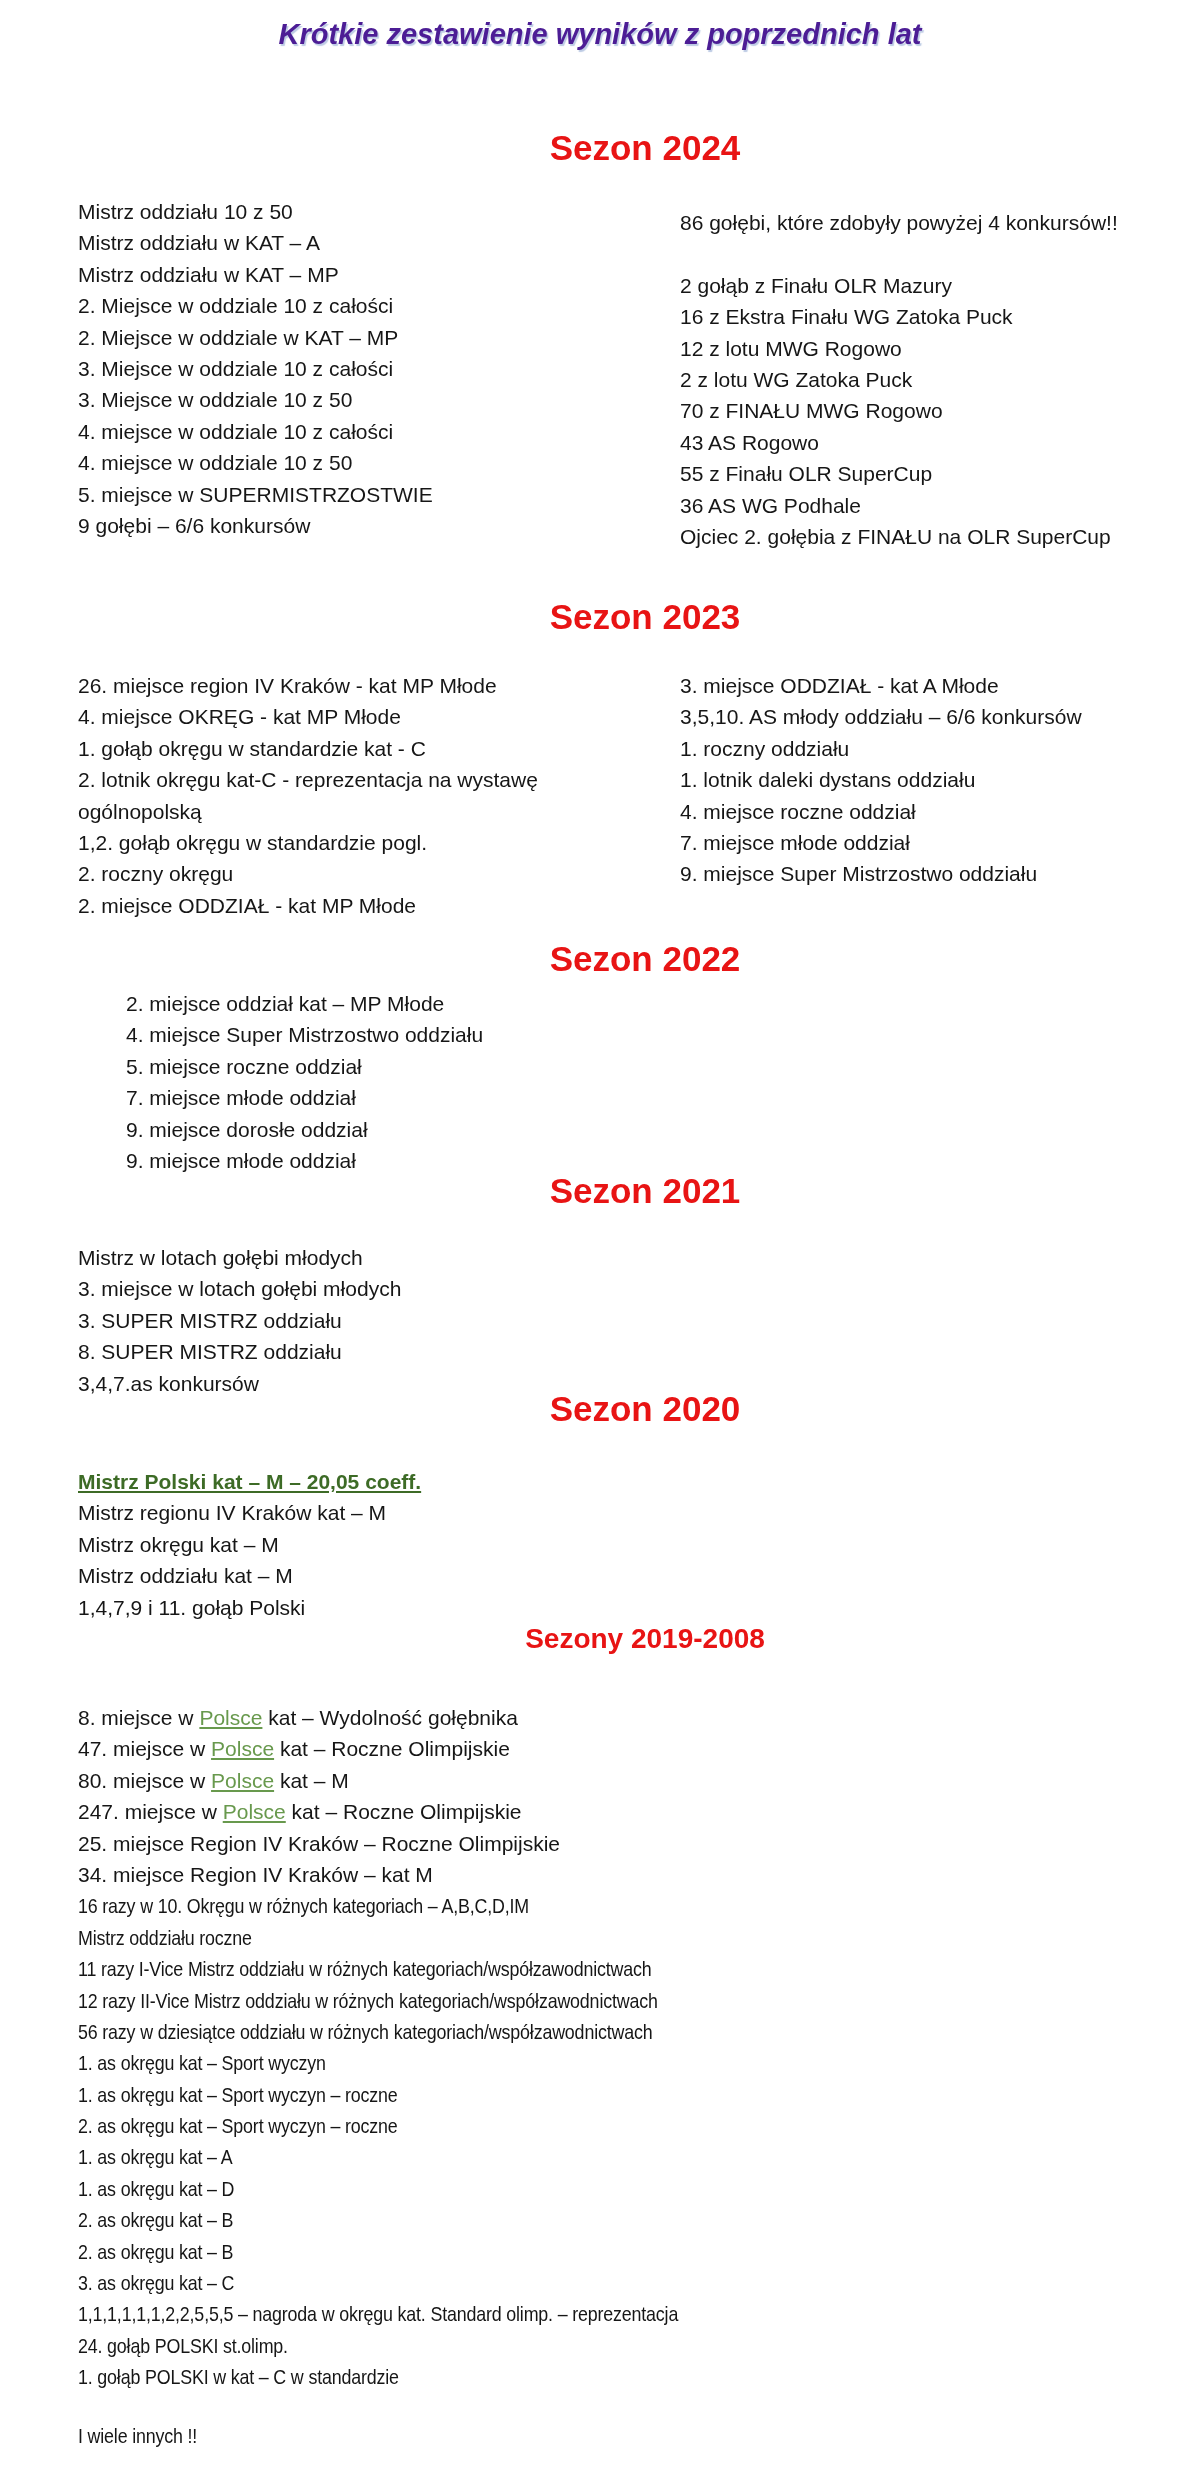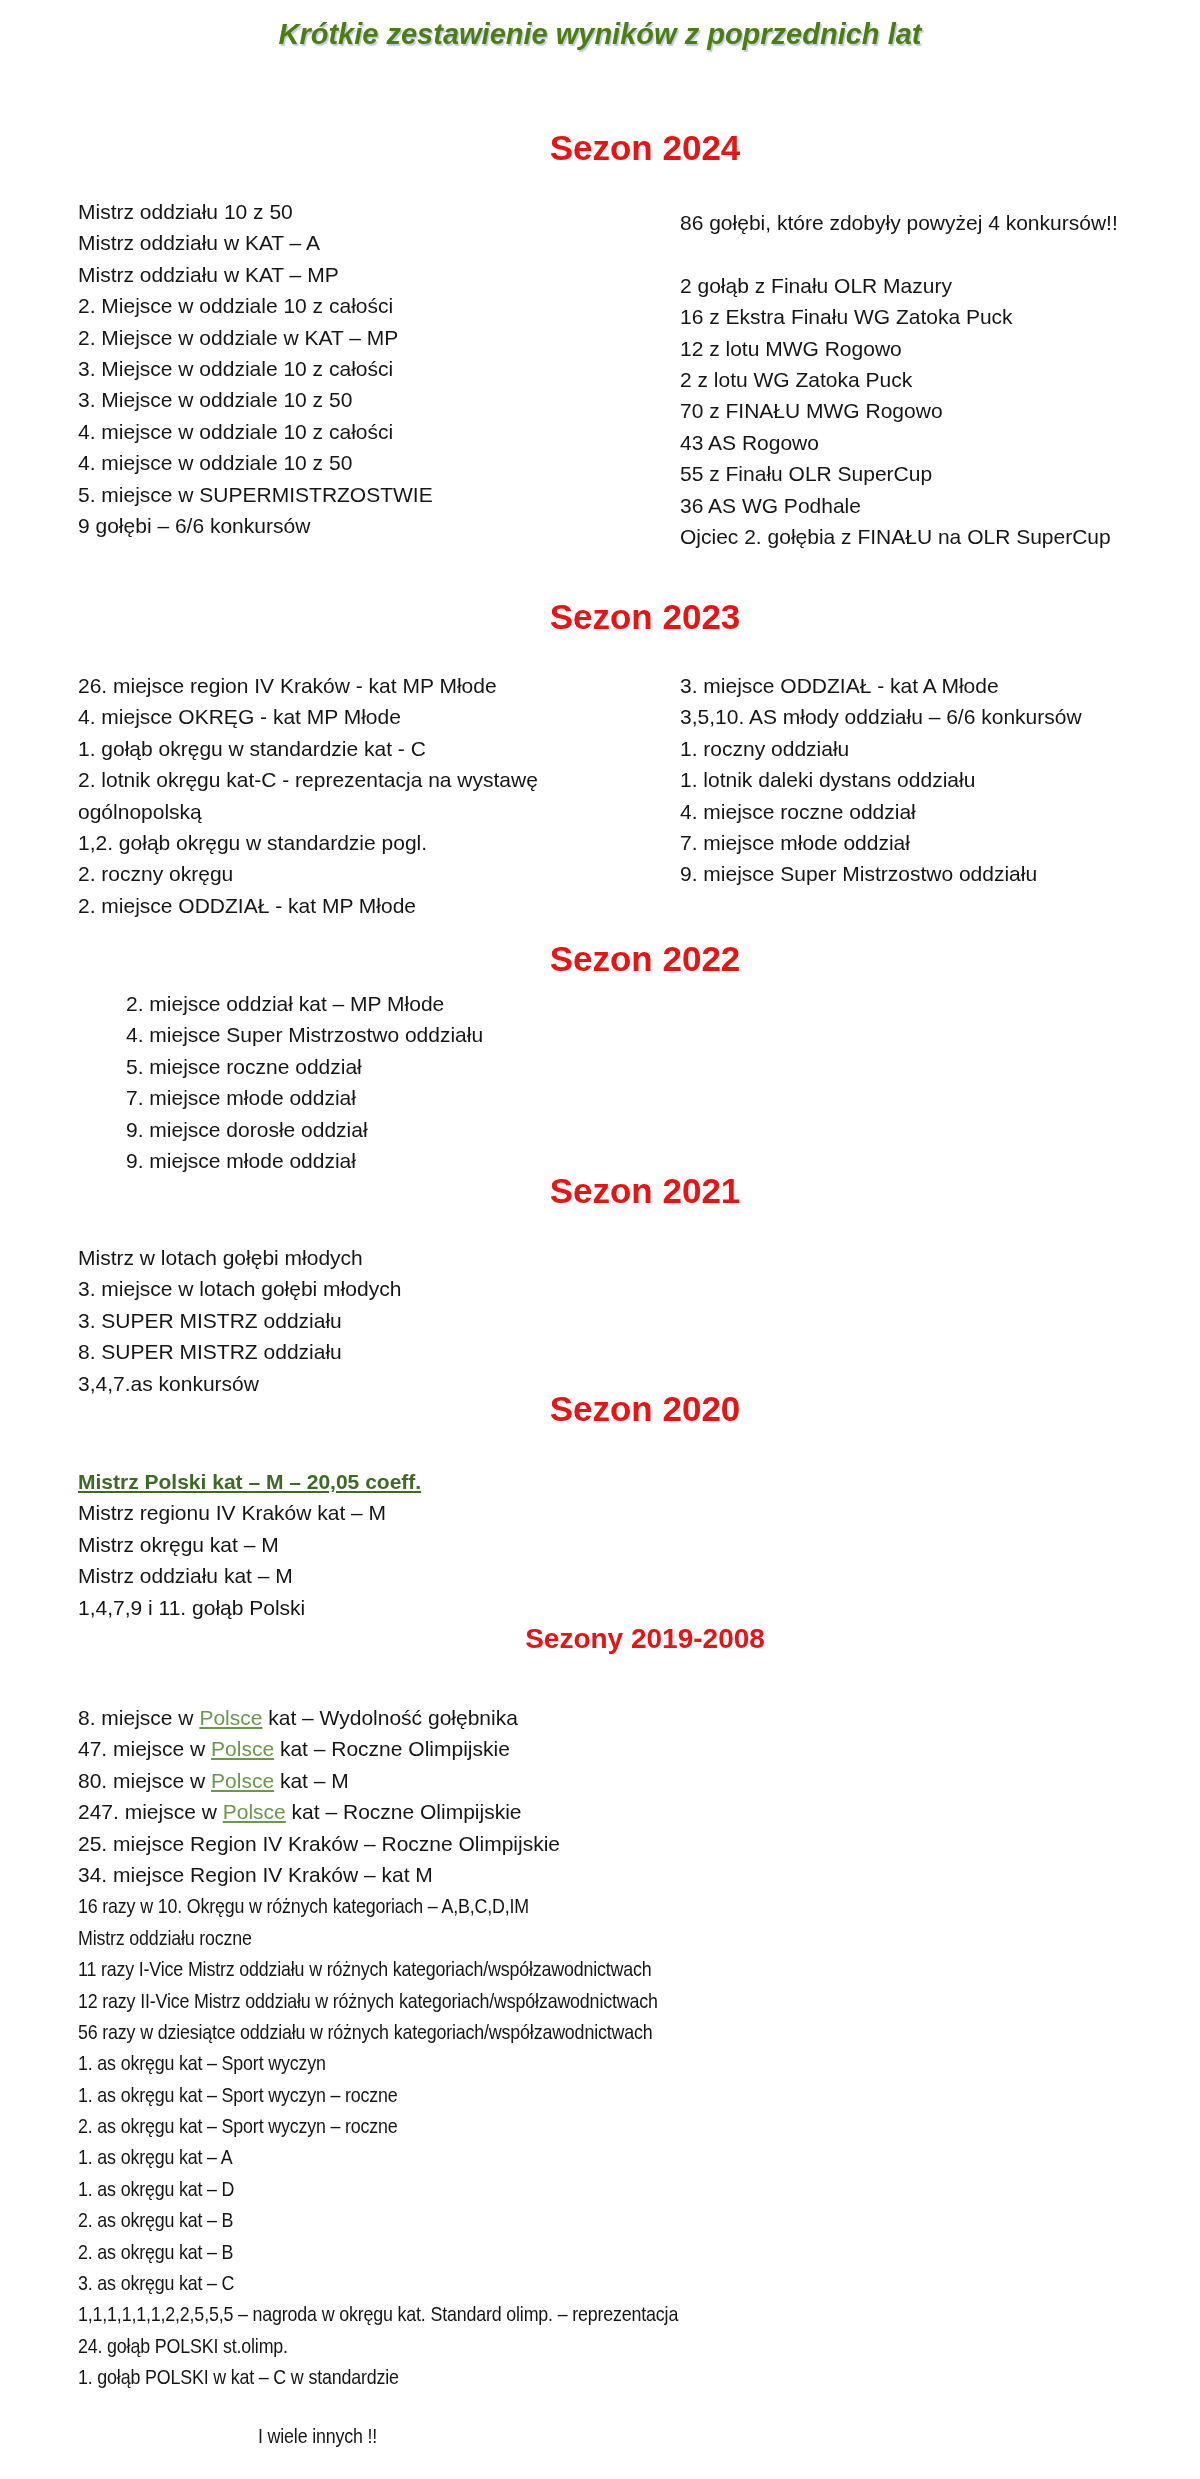--- a/index.html
+++ b/index.html
@@ -1,20 +1,20 @@
 <!DOCTYPE html>
 <html><head>
 <meta charset="utf-8">
 <style>
   html,body{margin:0;padding:0;background:#ffffff;}
   body{font-family:"Liberation Sans",sans-serif;color:#161616;}
   .page{position:relative;width:1200px;height:2479px;background:#ffffff;overflow:hidden;}
   .doc-title{
     position:absolute;top:18px;left:0;width:1200px;text-align:center;
-    font-size:29px;font-style:italic;font-weight:bold;color:#4d7c0f;
+    font-size:29px;font-style:italic;font-weight:bold;color:#4c1d95;
     text-shadow:1.5px 1.5px 1px rgba(65,105,178,0.35);
   }
   .season{
     position:absolute;left:90px;width:1110px;text-align:center;
     font-weight:bold;font-size:35px;color:#e81414;line-height:42px;
   }
   .list{position:absolute;font-size:21px;}
   .line{height:31.4px;line-height:31.4px;white-space:nowrap;}
   .txt{display:inline-block;}
   .condensed{transform:scaleX(0.85);transform-origin:0 50%;letter-spacing:-0.2px;}
@@ -124,19 +124,19 @@
       <div class="line"><span class="txt condensed">1. as okręgu kat – A</span></div>
       <div class="line"><span class="txt condensed">1. as okręgu kat – D</span></div>
       <div class="line"><span class="txt condensed">2. as okręgu kat – B</span></div>
       <div class="line"><span class="txt condensed">2. as okręgu kat – B</span></div>
       <div class="line"><span class="txt condensed">3. as okręgu kat – C</span></div>
       <div class="line"><span class="txt condensed">1,1,1,1,1,1,2,2,5,5,5 – nagroda w okręgu kat. Standard olimp. – reprezentacja</span></div>
       <div class="line"><span class="txt condensed">24. gołąb POLSKI st.olimp.</span></div>
       <div class="line"><span class="txt condensed">1. gołąb POLSKI w kat – C w standardzie</span></div>
     </div>
 
-  <div class="list" style="top:2420px;left:78px;width:500px;text-align:center;">
+  <div class="list" style="top:2420px;left:78px;width:500px;">
     <div class="line">
       <span class="txt condensed">I wiele innych !!</span>
     </div>
   </div>
 
 </div>
 
 </body></html>

